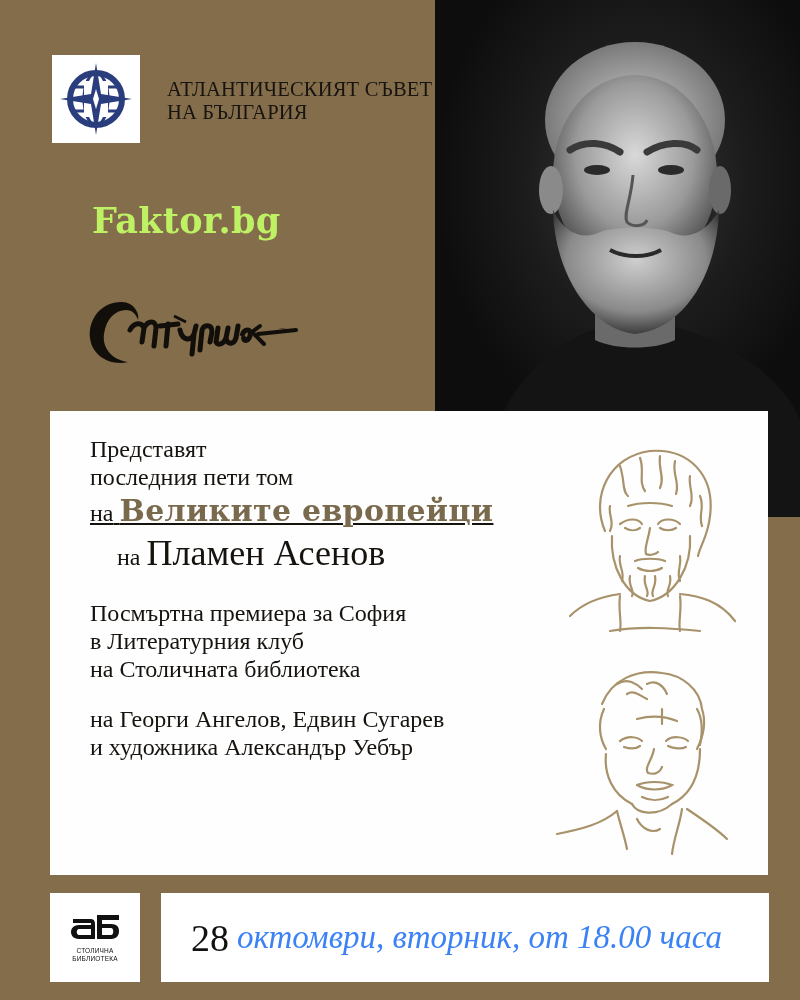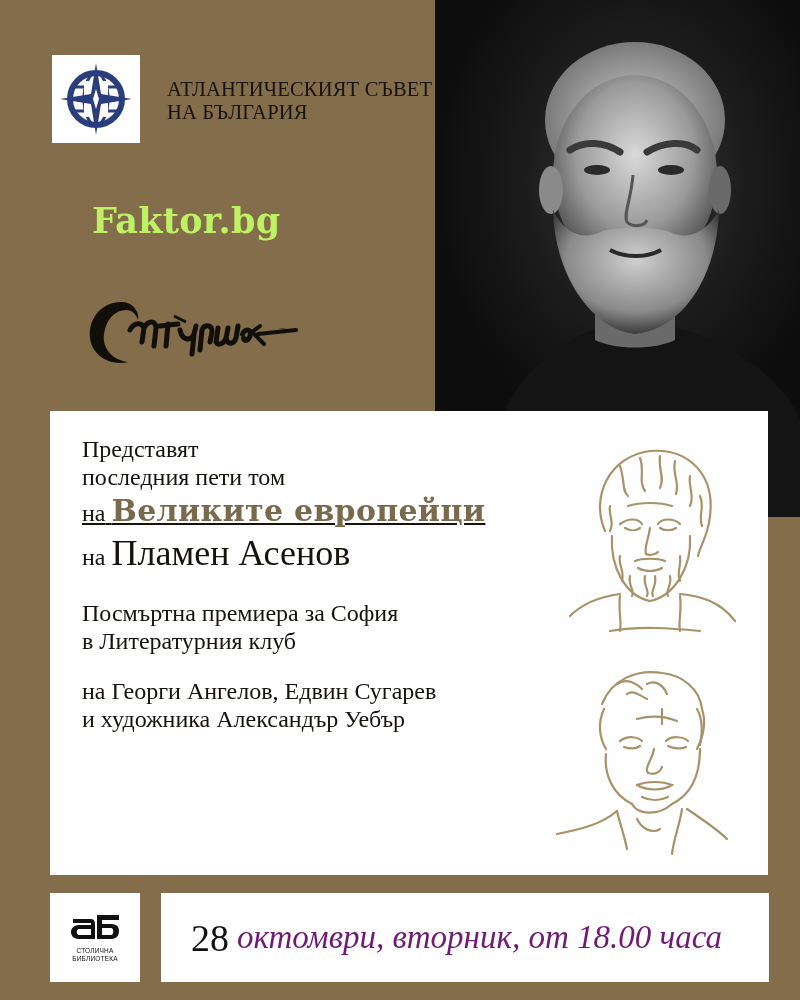--- a/index.html
+++ b/index.html
@@ -32,42 +32,42 @@
   .photo {
     left: 435px; top: 0; width: 365px; height: 517px;
     background: radial-gradient(ellipse 55% 50% at 55% 35%, #3a3a3a 0%, #1c1c1c 55%, #0d0d0d 100%);
     overflow: hidden;
   }
 
   
   .panel {
     left: 50px; top: 411px; width: 718px; height: 464px; background: #fefefe;
   }
-  .panel-text { position: absolute; left: 32px; top: 24px; }
+  .panel-text { position: absolute; left: 40px; top: 24px; }
   .line { font-family: "Liberation Serif", serif; font-size: 24px; line-height: 28px; color: #16120e; white-space: nowrap; }
   .title-big { font-family: "DejaVu Serif", serif; font-weight: bold; font-size: 30px; color: #7a6a4d; letter-spacing: 0.3px; }
   .author-big { font-family: "Liberation Serif", serif; font-size: 36px; color: #16120e; }
   .row-title { line-height: 40px; margin-top: 0px; text-decoration: underline; }
-  .row-author { line-height: 40px; }
+  .row-author { line-height: 40px; margin-left: 27px; }
   .gap { height: 22px; }
 
   .sketch { position: absolute; }
 
   
   .lib-box {
     left: 50px; top: 893px; width: 90px; height: 89px; background: #fff;
     display: flex; flex-direction: column; align-items: center; justify-content: center;
   }
   .lib-name { font-family: "Liberation Sans", sans-serif; font-size: 6.5px; line-height: 8px; text-align: center; color: #111; letter-spacing: 0.2px; }
   .date-box {
     left: 161px; top: 893px; width: 608px; height: 89px; background: #fff;
     display: flex; align-items: center; padding-left: 30px;
   }
   .date-num { font-family: "Liberation Serif", serif; font-size: 38px; color: #111; margin-right: 8px; }
-  .date-rest { font-family: "Liberation Serif", serif; font-size: 33px; font-style: italic; color: #701a75; }
+  .date-rest { font-family: "Liberation Serif", serif; font-size: 33px; font-style: italic; color: #3b82f6; }
 </style>
 </head>
 <body>
 
 <div class="abs ac-logo-box">
   <svg width="80" height="80" viewBox="0 0 80 80">
     <circle cx="40" cy="40" r="26" fill="none" stroke="#2a3d7c" stroke-width="6"></circle>
     <ellipse cx="40" cy="40" rx="12" ry="26" fill="none" stroke="#2a3d7c" stroke-width="3"></ellipse>
     <line x1="16" y1="28" x2="64" y2="28" stroke="#2a3d7c" stroke-width="3"></line>
     <line x1="16" y1="52" x2="64" y2="52" stroke="#2a3d7c" stroke-width="3"></line>
@@ -148,20 +148,21 @@
       <span>на</span>
       <span class="title-big">Великите европейци</span>
     </div>
     <div class="line row-author">
       <span>на</span>
       <span class="author-big">Пламен Асенов</span>
     </div>
     <div class="gap"></div>
     <div class="line">Посмъртна премиера за София</div>
     <div class="line">в Литературния клуб</div>
+    <div class="line">на Столичната библиотека</div>
     <div class="gap"></div>
     <div class="line">на Георги Ангелов, Едвин Сугарев</div>
     <div class="line">и художника Александър Уебър</div>
   </div>
 
   <svg class="sketch" style="left:500px; top:25px;" width="200" height="200" viewBox="0 0 200 200">
     <g fill="none" stroke="#a8926a" stroke-width="2.2" stroke-linecap="round">
       <path d="M55,95 C40,60 60,20 100,15 C140,12 165,40 160,80 C158,100 150,110 148,120"></path>
       <path d="M70,30 C75,45 72,55 78,60 M90,22 C95,35 88,45 95,55 M110,20 C108,35 115,40 110,52 M125,25 C122,40 130,45 126,58 M140,40 C138,50 145,60 140,70"></path>
       <path d="M60,70 C58,80 65,85 60,95 M150,60 C155,70 148,80 152,90"></path>

